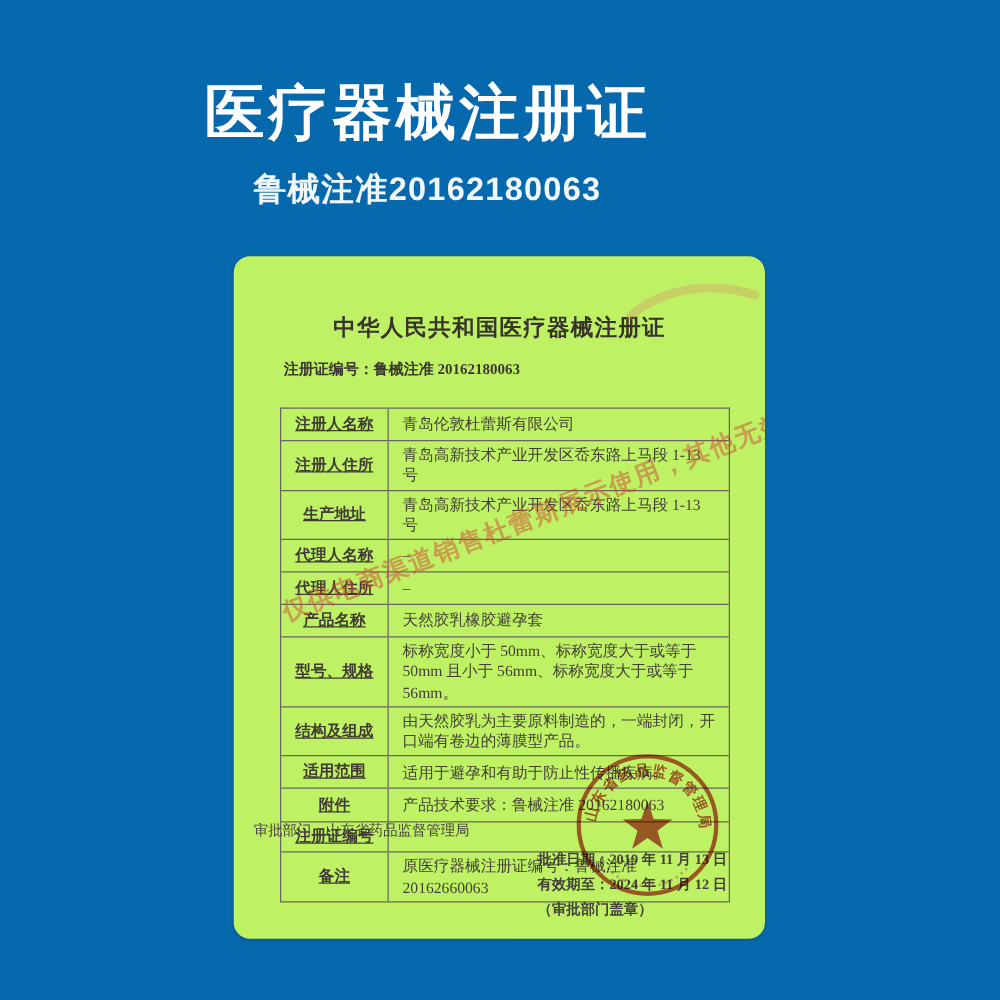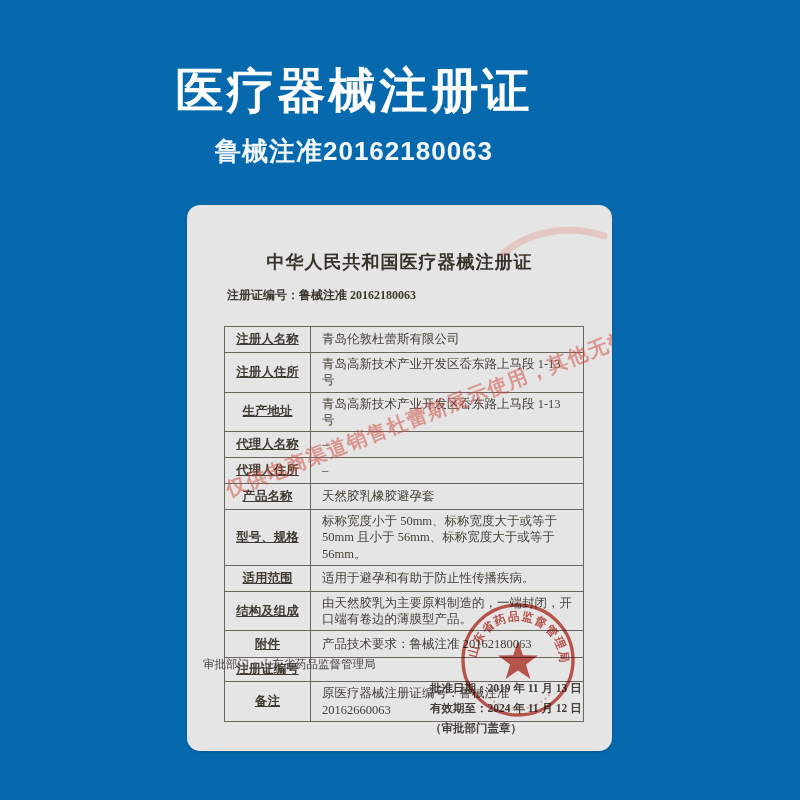--- a/index.html
+++ b/index.html
@@ -2,32 +2,32 @@
 <html><head>
 <meta charset="utf-8">
 <style>
   html,body{margin:0;padding:0;}
   body{
     width:800px;height:800px;position:relative;overflow:hidden;
     background:#0769ad;
     font-family:"Liberation Sans","DejaVu Sans",sans-serif;
   }
   
-  .hero{position:absolute;left:12px;top:0;width:684px;text-align:center;}
+  .hero{position:absolute;left:0;top:0;width:684px;text-align:center;}
   .hero-title{
     margin-top:62px;color:#ffffff;font-size:48px;font-weight:bold;
     letter-spacing:3px;line-height:1.2;
   }
   .hero-sub{
     margin-top:14px;color:#f2f7fb;font-size:26px;font-weight:bold;letter-spacing:1px;
   }
   
   .card{
     position:absolute;left:187px;top:205px;width:425px;height:546px;
-    background:#e5e5e5;border-radius:13px;overflow:hidden;
+    background:#bef264;border-radius:13px;overflow:hidden;
     color:#3f3b33;
     font-family:"Liberation Serif","DejaVu Serif",serif;
     box-shadow:0 1px 3px rgba(0,30,60,.25);
   }
   .cert-heading{
     position:absolute;left:0;top:45px;width:100%;text-align:center;
     font-size:18px;font-weight:bold;letter-spacing:1px;color:#38342c;
   }
   .cert-no-line{
     position:absolute;left:40px;top:82px;font-size:12px;font-weight:bold;color:#3c382f;
@@ -111,27 +111,27 @@
       <span class="cell-value">–</span>
     </div>
     <div class="trow r6">
       <span class="cell-label">产品名称</span>
       <span class="cell-value">天然胶乳橡胶避孕套</span>
     </div>
     <div class="trow r7">
       <span class="cell-label">型号、规格</span>
       <span class="cell-value">标称宽度小于 50mm、标称宽度大于或等于 50mm 且小于 56mm、标称宽度大于或等于 56mm。</span>
     </div>
+    <div class="trow r8">
+      <span class="cell-label">结构及组成</span>
+      <span class="cell-value">由天然胶乳为主要原料制造的，一端封闭，开口端有卷边的薄膜型产品。</span>
+    </div>
     <div class="trow r9">
       <span class="cell-label">适用范围</span>
       <span class="cell-value">适用于避孕和有助于防止性传播疾病。</span>
-    </div>
-    <div class="trow r8">
-      <span class="cell-label">结构及组成</span>
-      <span class="cell-value">由天然胶乳为主要原料制造的，一端封闭，开口端有卷边的薄膜型产品。</span>
     </div>
     <div class="trow r10">
       <span class="cell-label">附件</span>
       <span class="cell-value">产品技术要求：鲁械注准 20162180063</span>
     </div>
     <div class="trow r11">
       <span class="cell-label">注册证编号</span>
       <span class="cell-value"></span>
     </div>
     <div class="trow r12">

